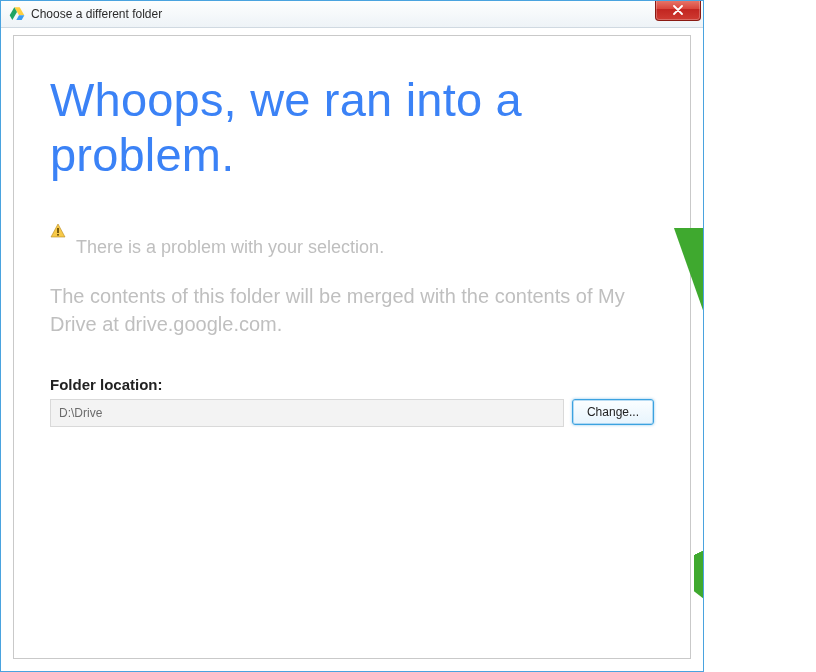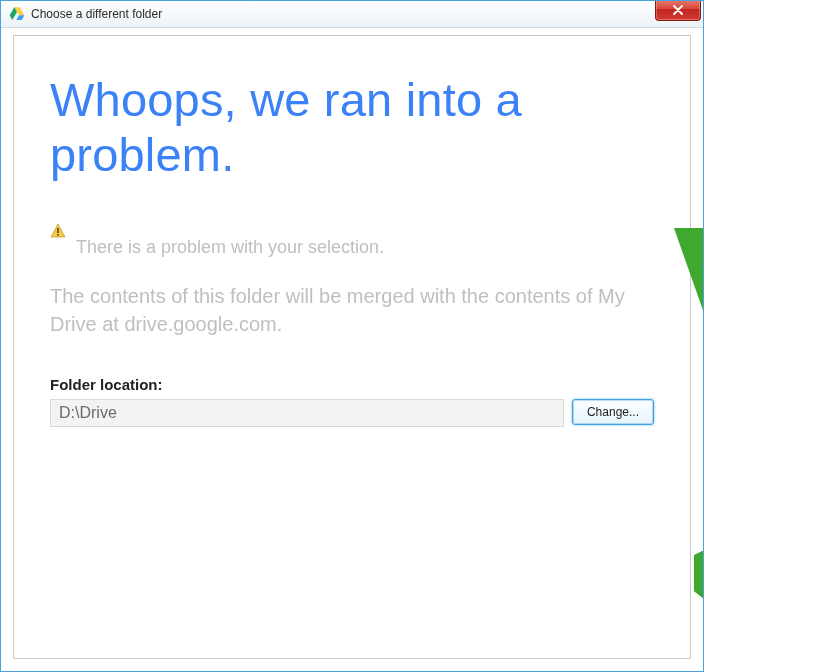--- a/index.html
+++ b/index.html
@@ -10,21 +10,21 @@
   .close-btn{position:absolute;right:2px;top:-1px;width:44px;height:20px;border:1px solid #8a1a12;border-top:none;border-radius:0 0 4px 4px;background:linear-gradient(#e67a6d,#d9443a 45%,#c22520 46%,#cf3b32);box-shadow:inset 0 0 0 1px rgba(255,255,255,.25);display:flex;align-items:center;justify-content:center;cursor:default;}
   .close-btn svg{width:12px;height:10px;}
   .inner{position:absolute;left:12px;right:12px;top:34px;bottom:12px;border:1px solid #c9c9c9;background:#fff;}
   .content{padding:36px 36px 0 36px;}
   h1{margin:0 0 26px 0;font-weight:400;font-size:47px;color:#3b82f6;letter-spacing:.2px;}
   .warn-row{display:flex;align-items:center;margin-bottom:24px;}
   .warn-row .txt{font-size:18px;color:#bfbfbf;font-weight:300;margin-left:10px;margin-top:29px;}
   .desc{font-size:20px;line-height:28px;color:#bfbfbf;font-weight:300;margin-bottom:38px;max-width:720px;}
   .label{font-size:15px;font-weight:700;color:#222;margin-bottom:6px;}
   .path-row{display:flex;align-items:stretch;gap:8px;}
-  .path-field{flex:1;height:26px;border:1px solid #d9d9d9;background:#f3f3f3;color:#6b6b6b;font-size:16px;padding:0 8px;display:flex;align-items:center;}
+  .path-field{flex:1;height:26px;border:1px solid #d9d9d9;background:#f3f3f3;color:#6b6b6b;font-size:12px;padding:0 8px;display:flex;align-items:center;}
   .btn{height:26px;padding:0 14px;font-size:12px;color:#222;border:1px solid #8f8f8f;border-radius:3px;background:linear-gradient(#fdfdfd,#ececec);display:inline-flex;align-items:center;justify-content:center;cursor:default;min-width:78px;box-sizing:border-box;}
   .btn.highlight{border:1px solid #3ba2e0;box-shadow:0 0 0 1px rgba(64,160,224,.35) inset, 0 0 3px rgba(64,160,224,.6);background:linear-gradient(#fbfeff,#e7f4fd);}
   .footer{position:absolute;left:0;right:0;bottom:0;height:52px;border-top:2px solid #4a90e2;background:#f6f6f6;display:flex;align-items:center;justify-content:flex-end;padding:0 16px;gap:8px;}
   .arrow{position:absolute;pointer-events:none;}
   .arrow svg{display:block;}
 </style>
 </head>
 <body>
 
 <div class="window">

